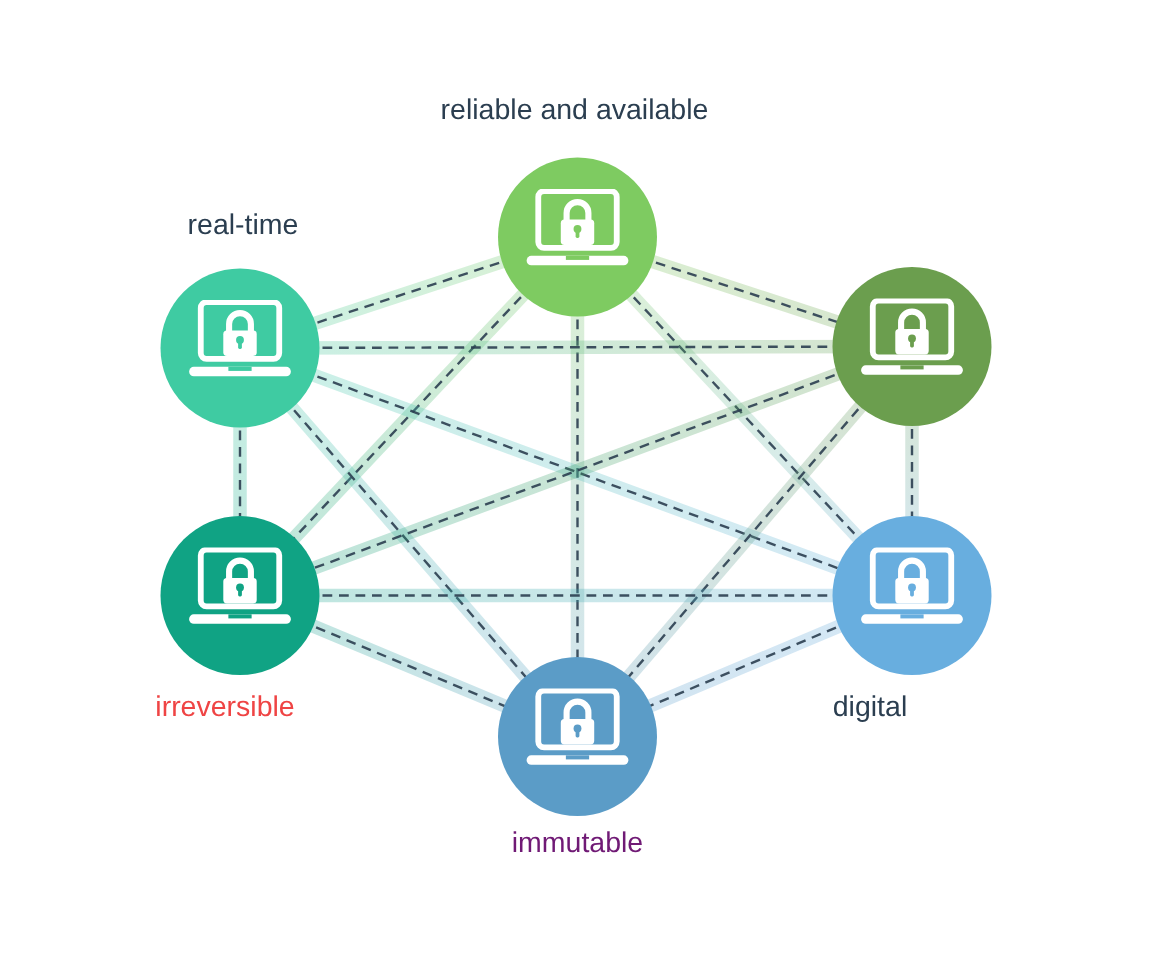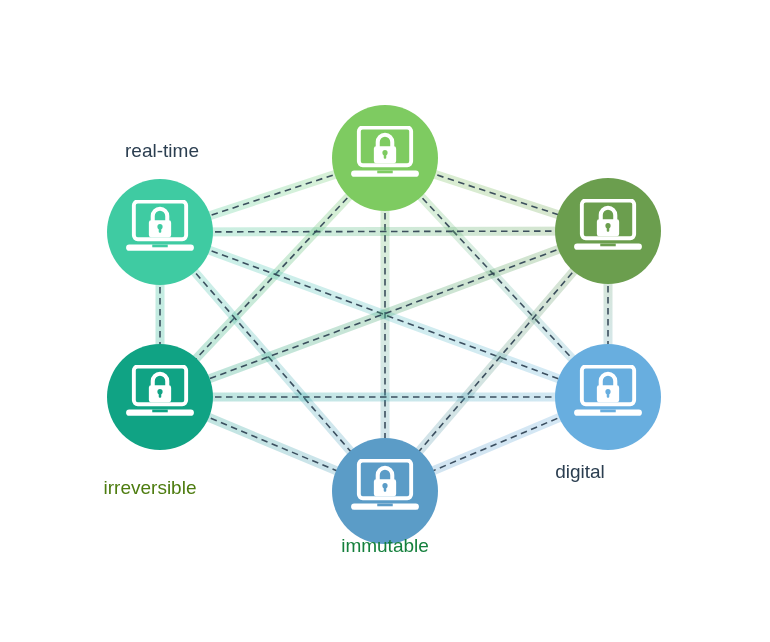--- a/index.html
+++ b/index.html
@@ -196,18 +196,19 @@
       <rect x="13" y="1.5" width="54" height="39" rx="4" fill="none" stroke="#ffffff" stroke-width="4"></rect>
       <path d="M32.5 22 v-5.5 a7.5 7.5 0 0 1 15 0 V22" fill="none" stroke="#ffffff" stroke-width="4.2"></path>
       <rect x="28.5" y="21" width="23" height="17.5" rx="2.5" fill="#ffffff"></rect>
       <circle class="icon-cut" cx="40" cy="27.5" r="2.7" fill="#5b9cc7"></circle>
       <rect class="icon-cut" x="38.7" y="28.5" width="2.6" height="5.2" rx="1" fill="#5b9cc7"></rect>
       <rect x="5" y="46" width="70" height="6.5" rx="3.2" fill="#ffffff"></rect>
       <rect class="icon-cut" x="32" y="46" width="16" height="2.8" fill="#5b9cc7"></rect>
     </svg>
   </div>
 
+  <div class="node-label" style="left: 383px; top: 74px; color: rgb(43, 62, 80);">reliable and available</div>
   <div class="node-label" style="left: 162px; top: 151px; color: rgb(43, 62, 80);">real-time</div>
-  <div class="node-label" style="left: 150px; top: 488px; color: #4d7c0f;">irreversible</div>
+  <div class="node-label" style="left: 150px; top: 472px; color: #ef4444;">irreversible</div>
   <div class="node-label" style="left: 580px; top: 472px; color: rgb(43, 62, 80);">digital</div>
-  <div class="node-label" style="left: 385px; top: 546px; color: #15803d;">immutable</div>
+  <div class="node-label" style="left: 385px; top: 563px; color: #701a75;">immutable</div>
 
 </div>
 
 </body></html>

